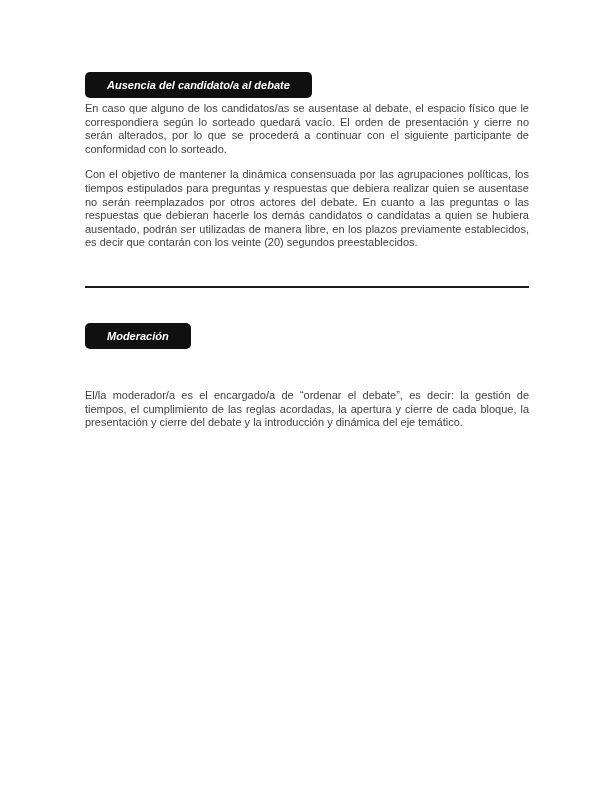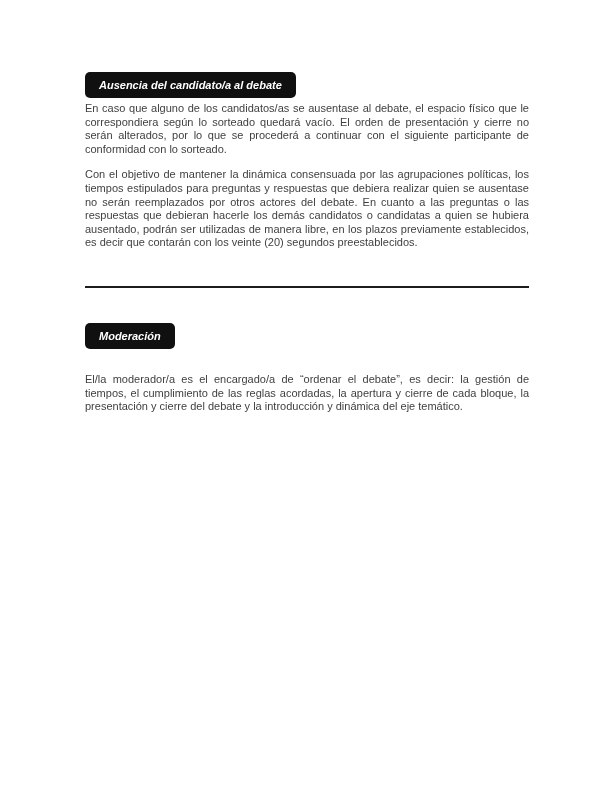--- a/index.html
+++ b/index.html
@@ -27,34 +27,34 @@
   .badge-row-1 { margin-top: 72px; }
   .badge-row-2 { margin-top: 35px; }
   .badge {
     display: inline-block;
     background: var(--badge-bg, #101010);
     color: var(--badge-text, #ffffff);
     font-size: 11px;
     font-weight: bold;
     font-style: italic;
     line-height: 12px;
-    padding: 7px 14px;
+    padding: 7px 22px;
     border-radius: 5px;
     white-space: nowrap;
   }
   p.body {
     margin: 0;
     font-size: 11px;
     line-height: 13.6px;
     color: var(--body-text, #3f3f3f);
     text-align: justify;
   }
   #para-1 { margin-top: 4px; }
   #para-2 { margin-top: 12px; }
-  #para-3 { margin-top: 24px; }
+  #para-3 { margin-top: 40px; }
   .divider {
     margin-top: 36px;
     width: 444px;
     height: 2px;
     background: var(--divider, #1c1c1c);
   }
 </style>
 </head>
 <body>
 

